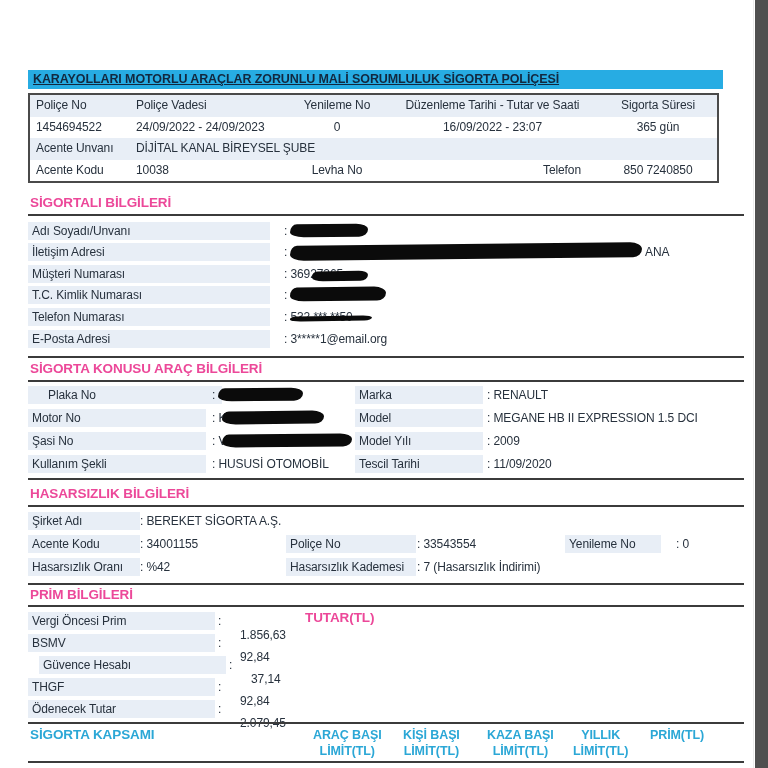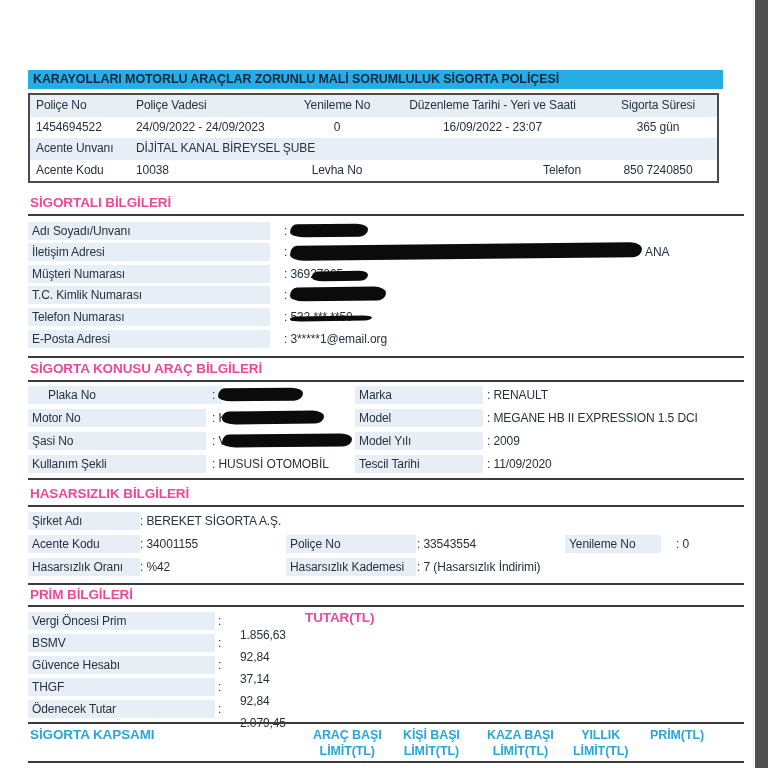--- a/index.html
+++ b/index.html
@@ -4,21 +4,21 @@
 <style>
   html,body{margin:0;padding:0;background:#ffffff;}
   .stage{position:relative;width:768px;height:768px;background:#ffffff;overflow:hidden;
          font-family:"Liberation Sans","DejaVu Sans",sans-serif;color:#27313d;font-size:12px;letter-spacing:-0.1px;}
   .edge-bar{position:absolute;right:0;top:0;width:13px;height:768px;background:#4f4f4f;}
   .edge-line{position:absolute;right:14px;top:0;width:1px;height:768px;background:#ececec;}
   .content{position:absolute;left:28px;top:0;width:716px;height:768px;}
   .rule{position:absolute;left:0;width:716px;height:2px;background:#3b3b3b;}
   
   .title-bar{position:absolute;left:0;top:70px;width:695px;height:19px;background:#27ace3;
-             color:#12283f;font-weight:bold;font-size:12.5px;line-height:19px;padding:0;}
+             color:#12283f;font-weight:bold;font-size:12.5px;line-height:19px;padding:0;text-decoration:underline;}
   .title-bar span{padding-left:5px;}
   
   .ptable{position:absolute;left:0;top:93px;width:687px;border:2px solid #4a4a4a;
           display:grid;grid-template-columns:100px 158px 98px 213px 118px;}
   .ptable .cell{height:21.5px;line-height:21.5px;padding:0 6px;white-space:nowrap;overflow:hidden;}
   .ptable .shade{background:#e8eef6;}
   .ptable .c{text-align:center;}
   .ptable .r{text-align:right;padding-right:18px;}
   .ptable .span4{grid-column:2 / span 4;}
   
@@ -49,21 +49,21 @@
   <div class="content">
 
     <div class="title-bar">
       <span>KARAYOLLARI MOTORLU ARAÇLAR ZORUNLU MALİ SORUMLULUK SİGORTA POLİÇESİ</span>
     </div>
 
     <div class="ptable">
       <div class="cell shade">Poliçe No</div>
       <div class="cell shade">Poliçe Vadesi</div>
       <div class="cell shade c">Yenileme No</div>
-      <div class="cell shade c">Düzenleme Tarihi - Yeri ve Saati</div>
+      <div class="cell shade c">Düzenleme Tarihi - Tutar ve Saati</div>
       <div class="cell shade c">Sigorta Süresi</div>
 
       <div class="cell">1454694522</div>
       <div class="cell">24/09/2022 - 24/09/2023</div>
       <div class="cell c">0</div>
       <div class="cell c">16/09/2022 - 23:07</div>
       <div class="cell c">365 gün</div>
 
       <div class="cell shade">Acente Unvanı</div>
       <div class="cell shade span4">DİJİTAL KANAL BİREYSEL ŞUBE</div>
@@ -163,21 +163,21 @@
     <div class="frow" style="top:612px;height:22px;">
       <span class="lbl" style="width:183px;">Vergi Öncesi Prim</span>
       <span class="pcolon"></span>
       <span class="pval">1.856,63</span>
     </div>
     <div class="frow" style="top:634px;height:22px;">
       <span class="lbl" style="width:183px;">BSMV</span>
       <span class="pcolon"></span>
       <span class="pval">92,84</span>
     </div>
-    <div class="frow" style="top:656px;height:22px;">
+    <div class="frow" style="top:656px;height:22px;margin-left:11px;">
       <span class="lbl" style="width:183px;">Güvence Hesabı</span>
       <span class="pcolon"></span>
       <span class="pval">37,14</span>
     </div>
     <div class="frow" style="top:678px;height:22px;">
       <span class="lbl" style="width:183px;">THGF</span>
       <span class="pcolon"></span>
       <span class="pval">92,84</span>
     </div>
     <div class="frow" style="top:700px;height:22px;">

